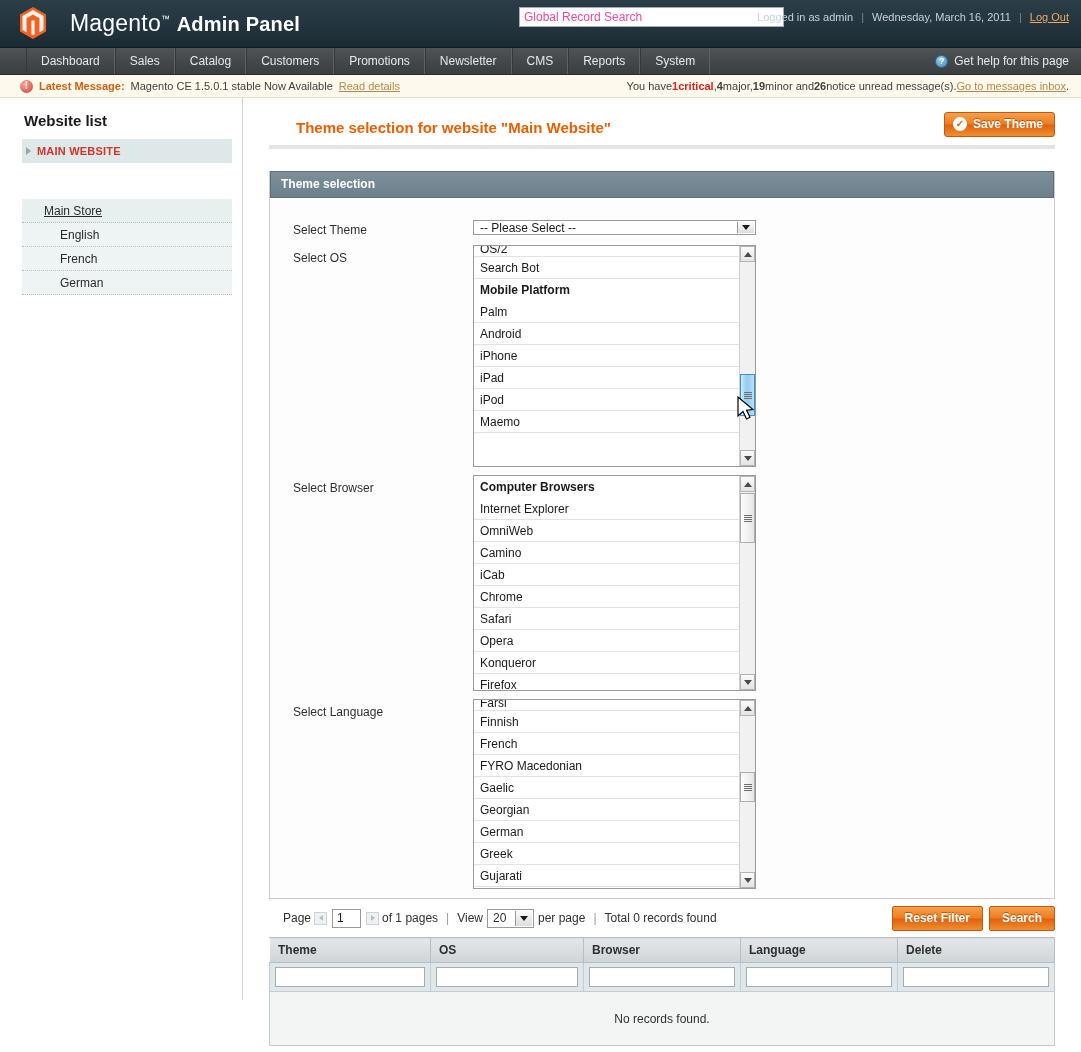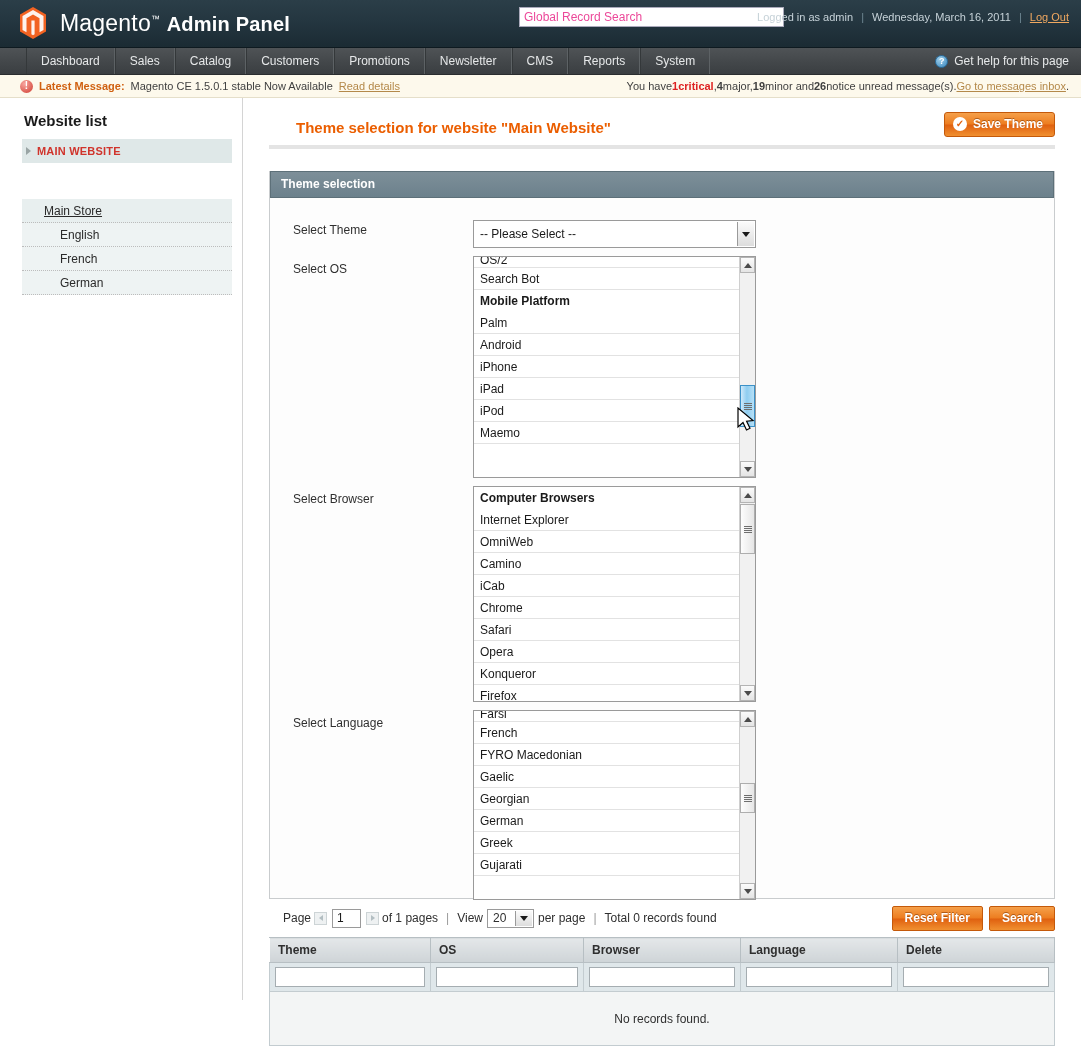--- a/index.html
+++ b/index.html
@@ -15,21 +15,21 @@
 
   
   .masthead {
     position: relative;
     height: 48px;
     background: linear-gradient(to bottom, #2b3e48 0%, #243640 45%, #1b2b33 100%);
     border-bottom: 1px solid #0e1a20;
   }
   .logo-wrap {
     position: absolute; left: 18px; top: 6px;
-    display: flex; align-items: center; gap: 12px;
+    display: flex; align-items: center; gap: 22px;
   }
   .logo-mark { width: 30px; height: 34px; display:block; }
   .logo-text {
     color: #ffffff;
     font-size: 23px;
     letter-spacing: 0.2px;
     white-space: nowrap;
     font-family: "Liberation Sans", sans-serif;
   }
   .logo-text .light { font-weight: 400; }
@@ -225,21 +225,21 @@
 
   .field-row { display: flex; align-items: flex-start; margin-bottom: 0; }
   .field-label {
     width: 203px;
     padding-left: 23px;
     font-size: 12px; color: #2f2f2f;
     padding-top: 3px;
   }
 
   .sel-single {
-    width: 283px; height: 28px;
+    width: 283px; height: 15px;
     border: 1px solid #9a9a9a;
     background: #fff;
     display: flex; align-items: center;
     font-size: 12px; color: #1a1a1a;
     position: relative;
     padding-left: 6px;
   }
   .sel-arrow-box {
     position: absolute; right: 1px; top: 1px; bottom: 1px;
     width: 17px;
@@ -575,20 +575,21 @@
                 </div>
             </div>
           </div>
         </div>
 
         <div class="field-row">
           <div class="field-label" style="padding-top:6px;">Select Language</div>
           <div class="listbox" style="height:190px;">
             <div class="listbox-items">
               <div class="lb-item clip-top">Farsi</div>
+              <div class="lb-item">Finnish</div>
               <div class="lb-item">French</div>
               <div class="lb-item">FYRO Macedonian</div>
               <div class="lb-item">Gaelic</div>
               <div class="lb-item">Georgian</div>
               <div class="lb-item">German</div>
               <div class="lb-item">Greek</div>
               <div class="lb-item">Gujarati</div>
             </div>
             <div class="scroll-track">
               <div class="sb-btn up">

